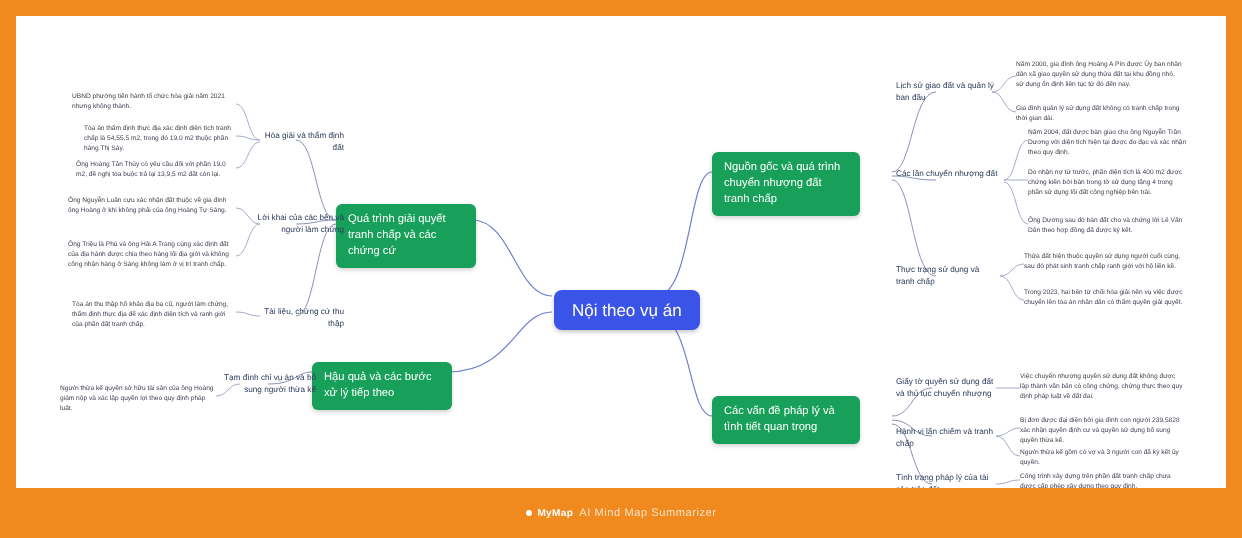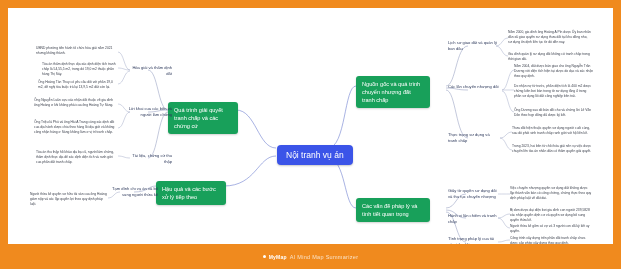--- a/index.html
+++ b/index.html
@@ -89,21 +89,21 @@
         <path d="M494,83 C500,83 500,104 506,104"></path>
         <path d="M492,130 C498,130 498,124 504,124"></path>
         <path d="M492,130 C498,130 498,142 504,142"></path>
         <path d="M490,186 C496,186 496,186 502,186"></path>
         <path d="M490,210 C496,210 496,206 502,206"></path>
         <path d="M490,210 C496,210 496,220 502,220"></path>
         <path d="M490,234 C496,234 496,232 502,232"></path>
       </g>
     </svg>
 
-    <div class="node central" style="left:269px;top:137px;">Nội tranh vụ án</div>
+    <div class="node central" style="left:269px;top:137px;">Nội theo vụ án</div>
 
     <div class="node branch" style="left:160px;top:94px;width:70px;">Quá trình giải quyết tranh chấp và các chứng cứ</div>
     <div class="node branch" style="left:148px;top:173px;width:70px;">Hậu quả và các bước xử lý tiếp theo</div>
     <div class="node branch" style="left:348px;top:68px;width:74px;">Nguồn gốc và quá trình chuyển nhượng đất tranh chấp</div>
     <div class="node branch" style="left:348px;top:190px;width:74px;">Các vấn đề pháp lý và tình tiết quan trọng</div>
 
     <div class="node sub" style="left:118px;top:57px;width:46px;text-align:right;">Hòa giải và thẩm định đất</div>
     <div class="node sub" style="left:114px;top:98px;width:50px;text-align:right;">Lời khai của các bên và người làm chứng</div>
     <div class="node sub" style="left:120px;top:145px;width:44px;text-align:right;">Tài liệu, chứng cứ thu thập</div>
     <div class="node sub" style="left:96px;top:178px;width:54px;text-align:right;">Tạm đình chỉ vụ án và bổ sung người thừa kế</div>

